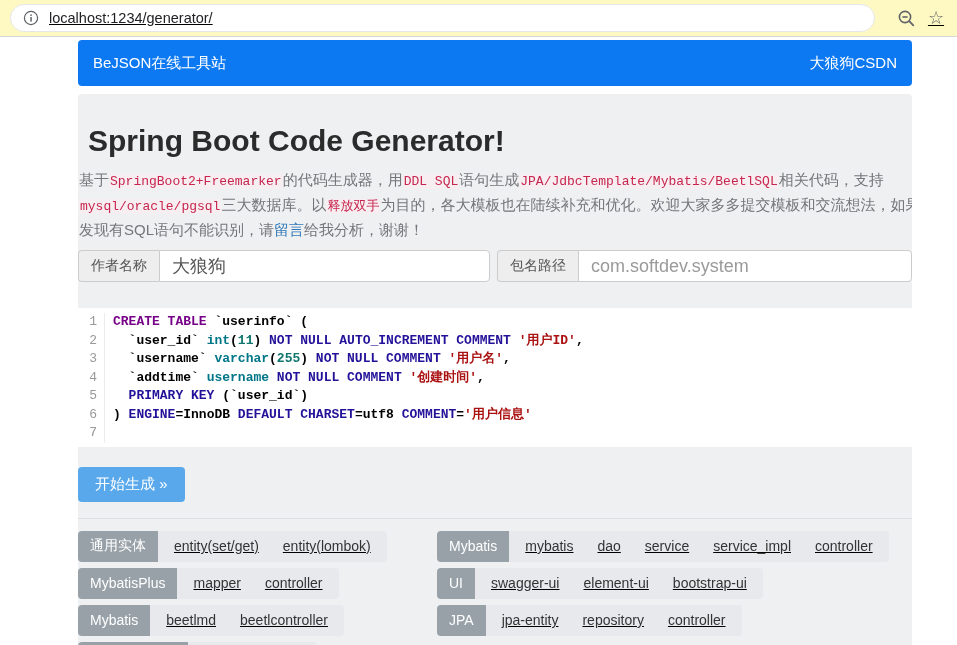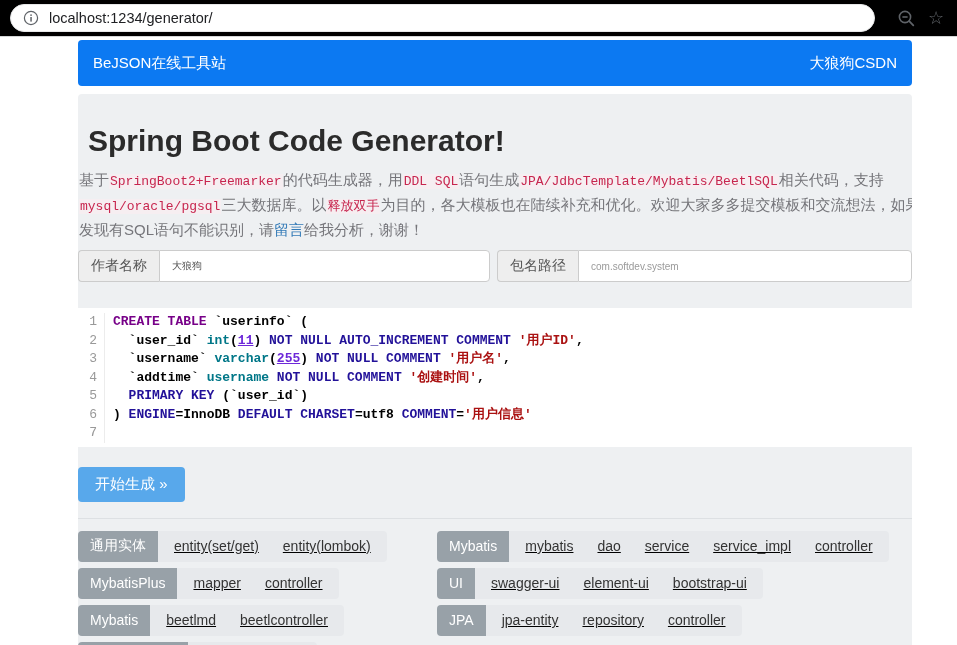--- a/index.html
+++ b/index.html
@@ -1,22 +1,22 @@
 <!DOCTYPE html>
 <html><head>
 <meta charset="utf-8">
 <style>
   * { box-sizing: border-box; margin: 0; padding: 0; }
   html,body { width: 957px; height: 645px; overflow: hidden; }
   body { font-family: "Liberation Sans", sans-serif; background: #fff; }
 
   
   .chrome {
-    height: 37px; background: #000000; border-bottom: 1px solid #d4d6d7;
-    display: flex; align-items: center; padding: 0 10px;
+    height: 37px; background: #fef9c3; border-bottom: 1px solid #d4d6d7;
+    display: flex; align-items: center; padding: 0 10px; text-decoration: underline;
   }
   .omnibox {
     flex: 1; height: 28px; background: #fff; border: 1px solid #e6e7e8;
     border-radius: 14px; display: flex; align-items: center;
     padding: 0 12px; margin-right: 12px;
   }
   .omnibox .url { font-size: 14.5px; color: #202124; margin-left: 10px; }
   .chrome-icon { width: 22px; height: 22px; display: flex; align-items: center;
     justify-content: center; margin-left: 8px; cursor: pointer; }
   .star-glyph { font-size: 18px; color: #5f6368; line-height: 1; }
@@ -53,40 +53,40 @@
   .input-group { display: flex; height: 32px; }
   .ig-author { width: 412px; }
   .ig-package { width: 415px; }
   .ig-addon {
     background: #eeeeee; border: 1px solid #cccccc; border-right: 0;
     border-radius: 4px 0 0 4px; padding: 0 12px; display: flex; align-items: center;
     color: #555; font-size: 14px; white-space: nowrap;
   }
   .ig-input {
     flex: 1; border: 1px solid #cccccc; border-radius: 0 4px 4px 0;
-    padding: 0 12px; font-size: 10px; color: #555; outline: none;
+    padding: 0 12px; font-size: 18px; color: #555; outline: none;
     font-family: "Liberation Sans", sans-serif; background: #fff;
   }
   .ig-input.muted { color: #9a9a9a; }
 
   
   .editor {
     background: #fff; margin-bottom: 20px; padding: 5px 0 4px 0;
     font-family: "Liberation Mono", monospace; font-size: 13px;
     font-weight: bold; line-height: 18.5px; min-height: 133px;
   }
   .code-line { display: flex; }
   .ln {
     width: 27px; text-align: right; padding-right: 7px; color: #999;
     font-weight: normal; flex: 0 0 auto; border-right: 1px solid #ececec;
   }
   .code-text { padding-left: 8px; white-space: pre; }
   .tk-kw   { color: #770088; }
   .tk-atom { color: #221199; }
-  .tk-num  { color: #6d28d9; text-decoration: underline; }
+  .tk-num  { color: #0f766e; }
   .tk-str  { color: #aa1111; }
   .tk-type { color: #007788; }
   .tk-plain{ color: #000; }
 
   
   .btn-generate {
     display: inline-block; background: #58a8eb; color: #fff; border: none;
     font-size: 15px; padding: 8px 17px; border-radius: 4px; cursor: pointer;
     font-family: "Liberation Sans", sans-serif;
   }

